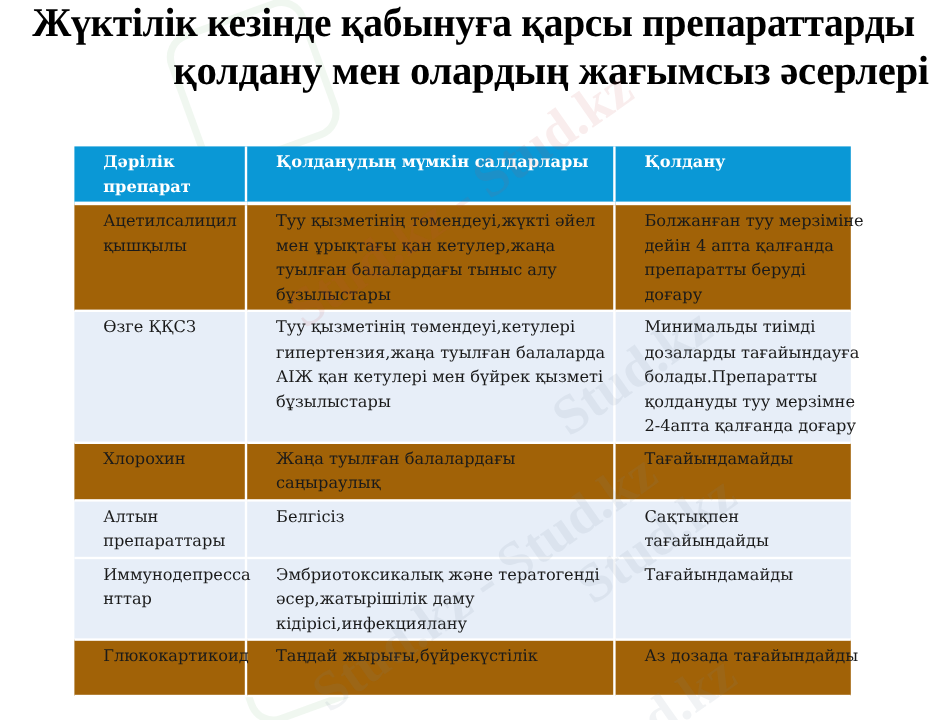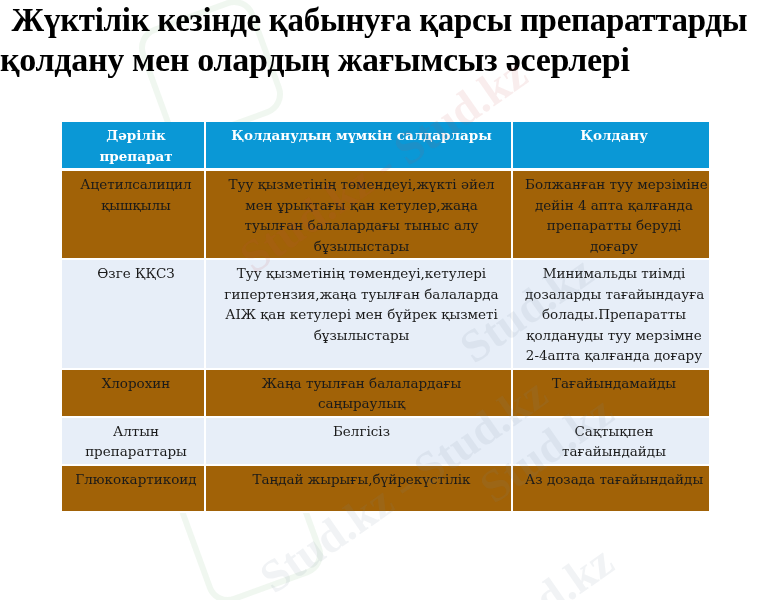--- a/index.html
+++ b/index.html
@@ -3,38 +3,38 @@
 <meta charset="utf-8">
 <style>
   html, body { margin: 0; padding: 0; }
   body {
     width: 774px; height: 600px; overflow: hidden;
     background: #ffffff; position: relative;
     font-family: "Liberation Serif", "DejaVu Serif", serif;
   }
   .slide-title {
     position: absolute; left: 0; top: 0; width: 774px;
-    text-align: left; font-weight: bold; color: #000;
+    text-align: right; font-weight: bold; color: #000;
     font-family: "Liberation Serif", serif;
     font-size: 34px; line-height: 40px; letter-spacing: -0.3px;
   }
   .slide-title .line { display: block; white-space: nowrap; }
   .slide-title .line1 { transform: scaleX(0.97); transform-origin: center; }
 
   table.drug-table {
     position: absolute; left: 62px; top: 122px;
     width: 647px; border-collapse: collapse; table-layout: fixed;
     font-family: "DejaVu Serif", serif; font-size: 13.5px; line-height: 20.5px;
     color: #1a1a1a;
   }
   table.drug-table col.c1 { width: 143px; }
   table.drug-table col.c2 { width: 307px; }
   table.drug-table col.c3 { width: 197px; }
   table.drug-table th, table.drug-table td {
-    vertical-align: top; text-align: center; padding: 3px 6px 2px 12px;
+    vertical-align: top; text-align: left; padding: 3px 6px 2px 24px;
     border-right: 2px solid #ffffff; border-bottom: 2px solid #ffffff;
   }
   table.drug-table th:last-child, table.drug-table td:last-child { border-right: none; }
   table.drug-table thead th {
     background: #0a98d6; color: #ffffff; font-weight: bold;
     height: 40px; border-bottom: 3px solid #ffffff;
   }
   table.drug-table tbody tr.dark td { background: #a16207; }
   table.drug-table tbody tr.light td { background: #e7eef8; }
   .cell-line { display: block; white-space: nowrap; }
@@ -146,20 +146,34 @@
       <td>
         <span class="cell-line">Белгісіз</span>
       </td>
       <td>
         <span class="cell-line">Сақтықпен</span>
         <span class="cell-line">тағайындайды</span>
       </td>
     </tr>
 
 
+    <tr class="light" style="height:61px;">
+      <td>
+        <span class="cell-line">Иммунодепресса</span>
+        <span class="cell-line">нттар</span>
+      </td>
+      <td>
+        <span class="cell-line">Эмбриотоксикалық және тератогенді</span>
+        <span class="cell-line">әсер,жатырішілік даму</span>
+        <span class="cell-line">кідірісі,инфекциялану</span>
+      </td>
+      <td>
+        <span class="cell-line">Тағайындамайды</span>
+      </td>
+    </tr>
 
     <tr class="dark" style="height:47px;">
       <td>
         <span class="cell-line">Глюкокартикоид</span>
 
       </td>
       <td>
         <span class="cell-line">Таңдай жырығы,бүйрекүстілік</span>
 
       </td>

